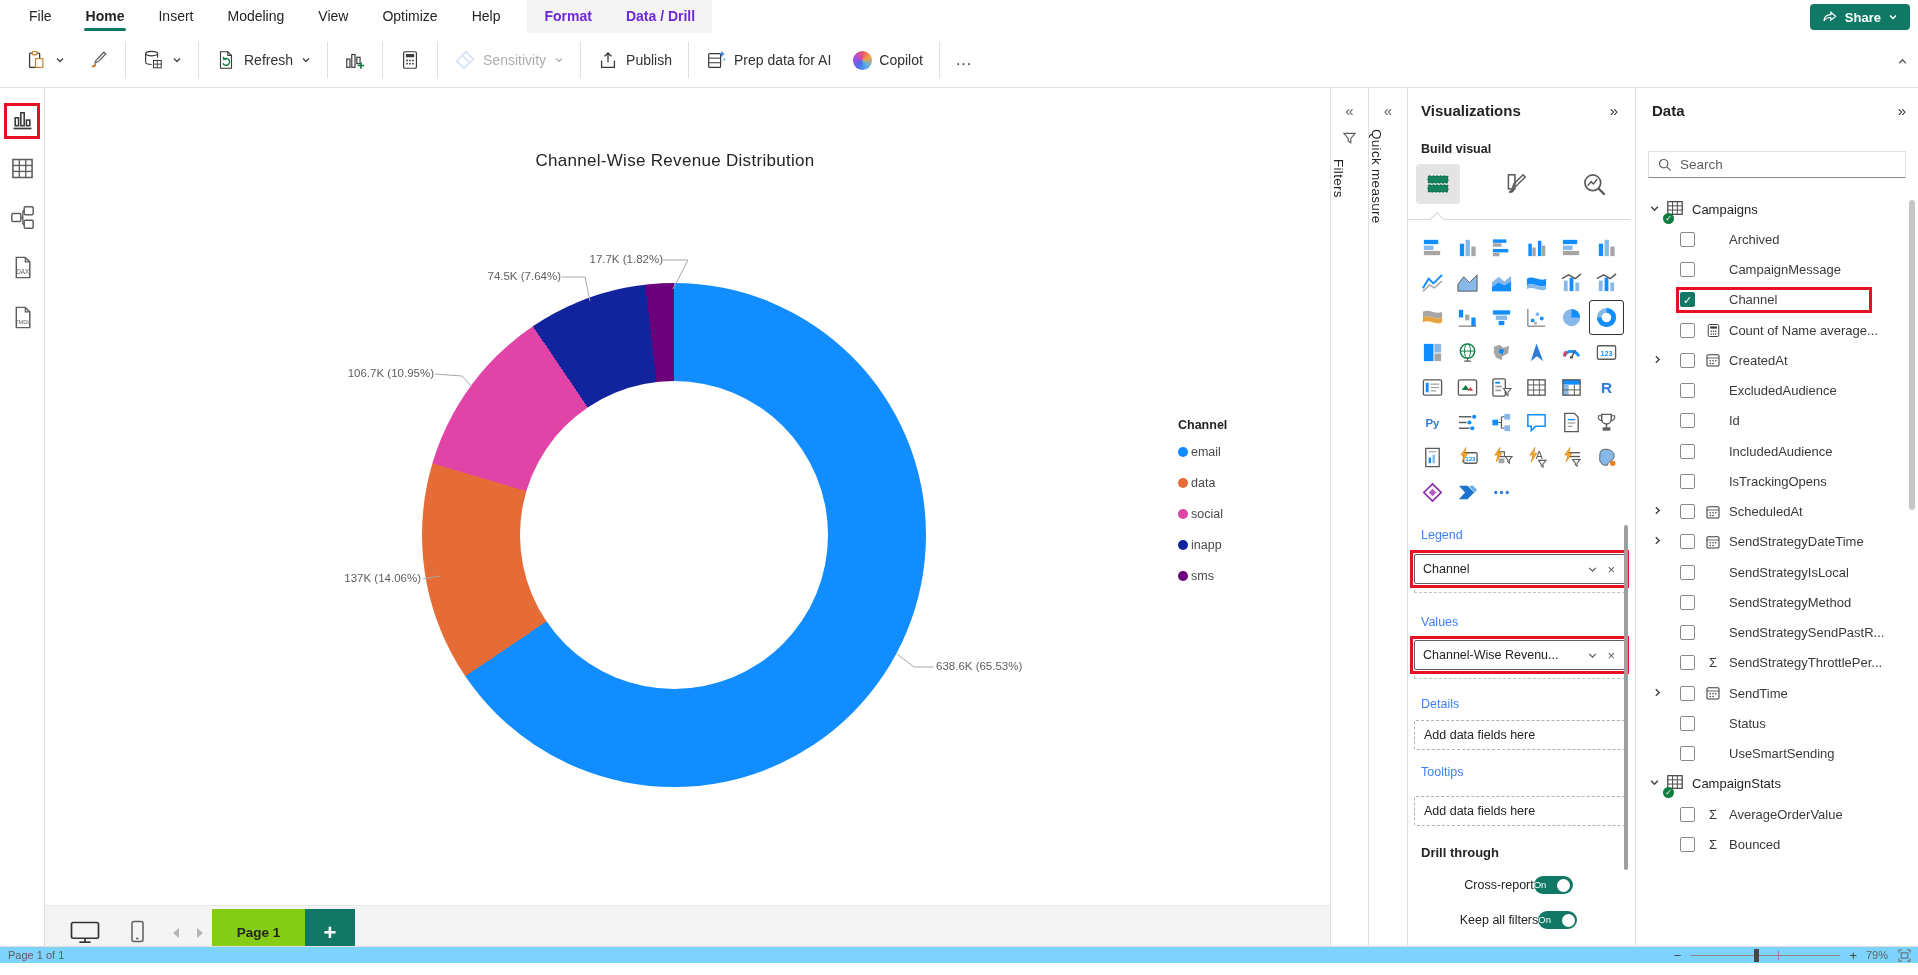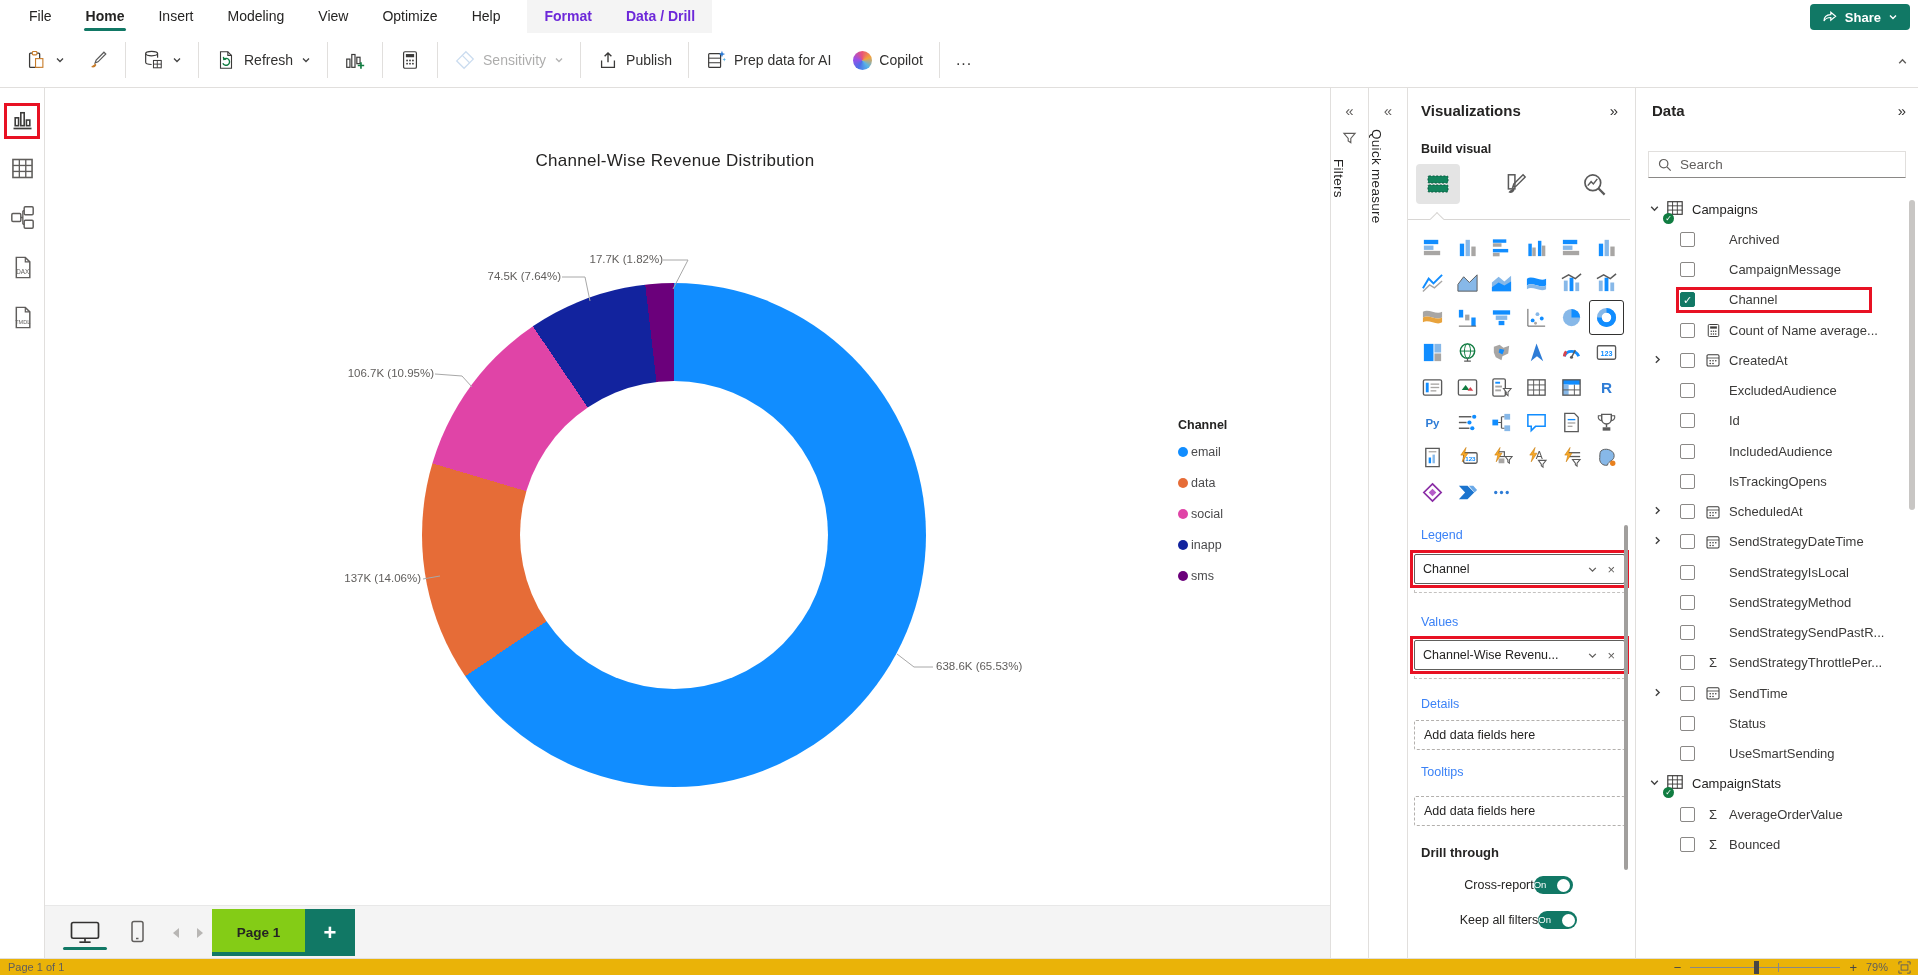--- a/index.html
+++ b/index.html
@@ -103,21 +103,21 @@
   .trow .tlabel{margin-left:6px;color:#252423;}
   .trow .exp{width:13px;margin-left:15px;text-align:center;}
   .trow .cb{width:15px;height:15px;border:1px solid #8a8886;border-radius:2px;margin-left:16px;background:#fff;flex:0 0 auto;}
   .trow .cb.on{background:#117865;border-color:#117865;color:#fff;font-size:11px;line-height:14px;text-align:center;}
   .trow .fic{width:18px;margin-left:9px;display:flex;justify-content:center;align-items:center;color:#3b3a39;font-size:13px;}
   .trow .flabel{margin-left:7px;white-space:nowrap;}
   .trow.annot::after{content:"";position:absolute;left:40px;right:46px;top:2px;bottom:2px;border:3px solid #e81123;}
   .data-scroll{position:absolute;right:3px;top:112px;width:6px;height:310px;background:#c8c6c4;border-radius:3px;}
 
   
-  .statusbar{position:absolute;left:0;bottom:0;width:1918px;height:17px;background:#eab308;border-top:1px solid #e1dfdd;display:flex;align-items:center;font-size:11px;color:#605e5c;}
+  .statusbar{position:absolute;left:0;bottom:12px;width:1918px;height:17px;background:#7dd3fc;border-top:1px solid #e1dfdd;display:flex;align-items:center;font-size:11px;color:#605e5c;}
   .status-left{margin-left:8px;}
   .zoom-ctrls{position:absolute;right:6px;display:flex;align-items:center;gap:9px;height:17px;}
   .zoom-track{position:relative;width:150px;height:1px;background:#8a8886;}
   .zoom-handle{position:absolute;left:64px;top:-6px;width:5px;height:13px;background:#484644;}
   .zoom-tick{position:absolute;left:88px;top:-4px;width:1px;height:9px;background:#8a8886;}
   .zoom-pm{font-size:13px;color:#484644;}
 </style>
 </head>
 <body>
 

